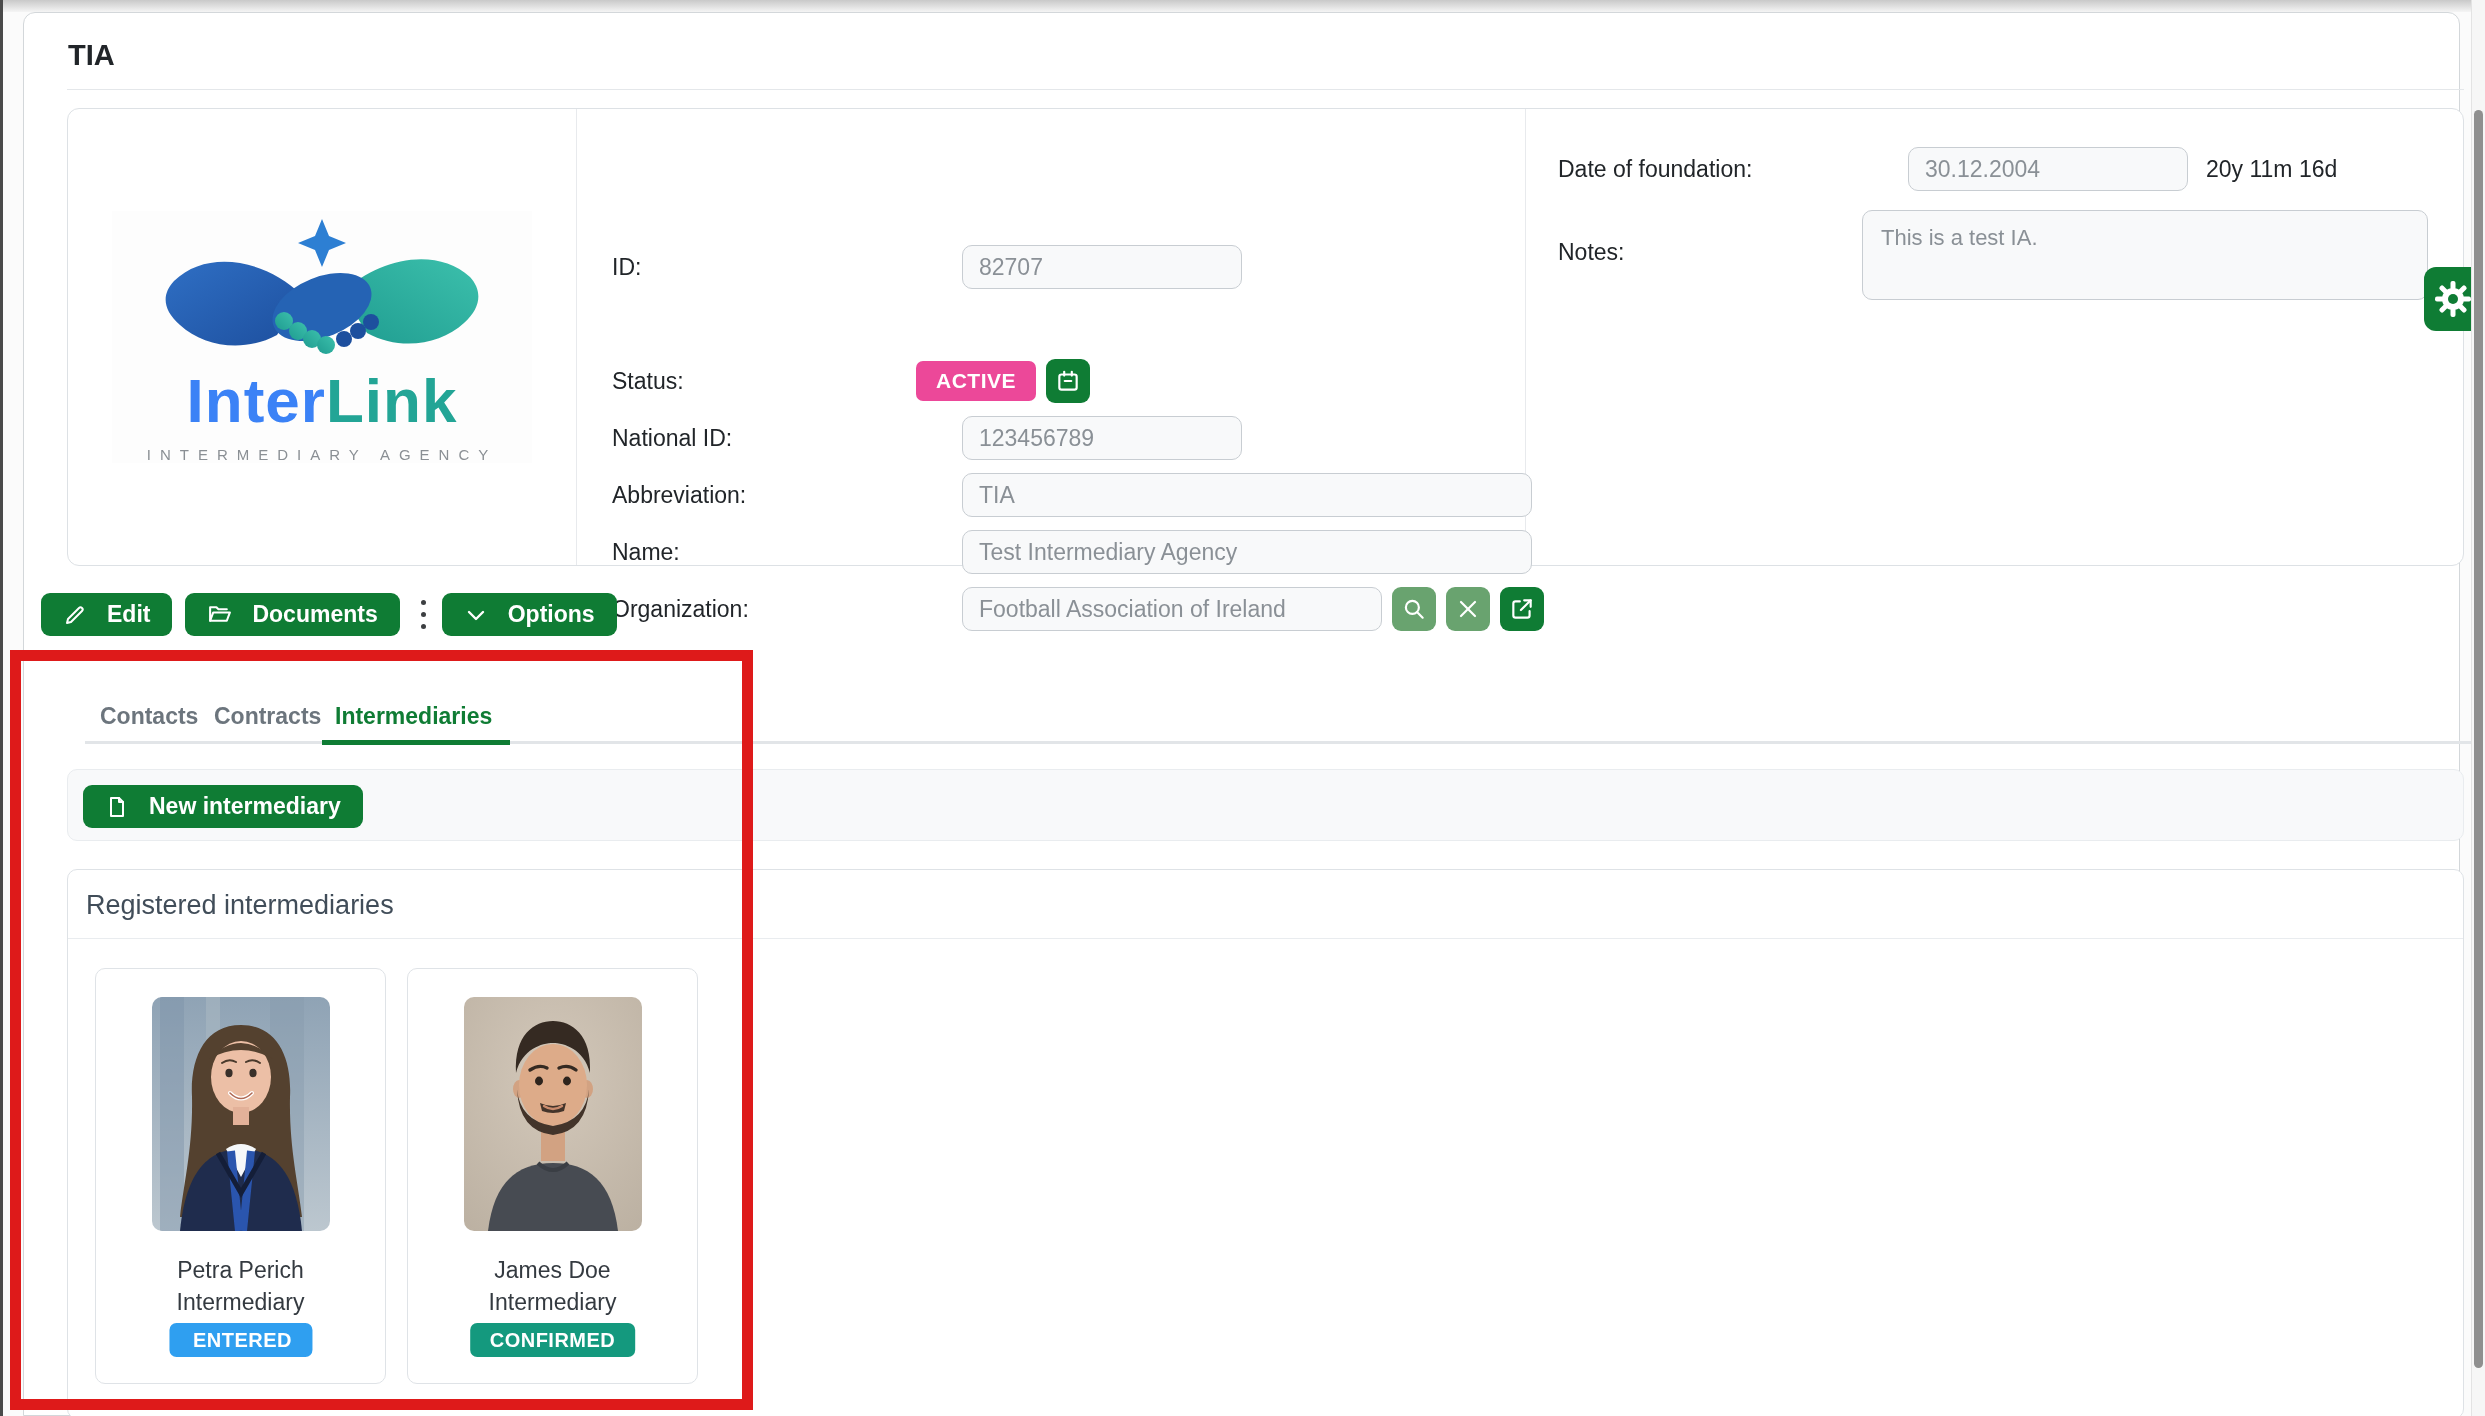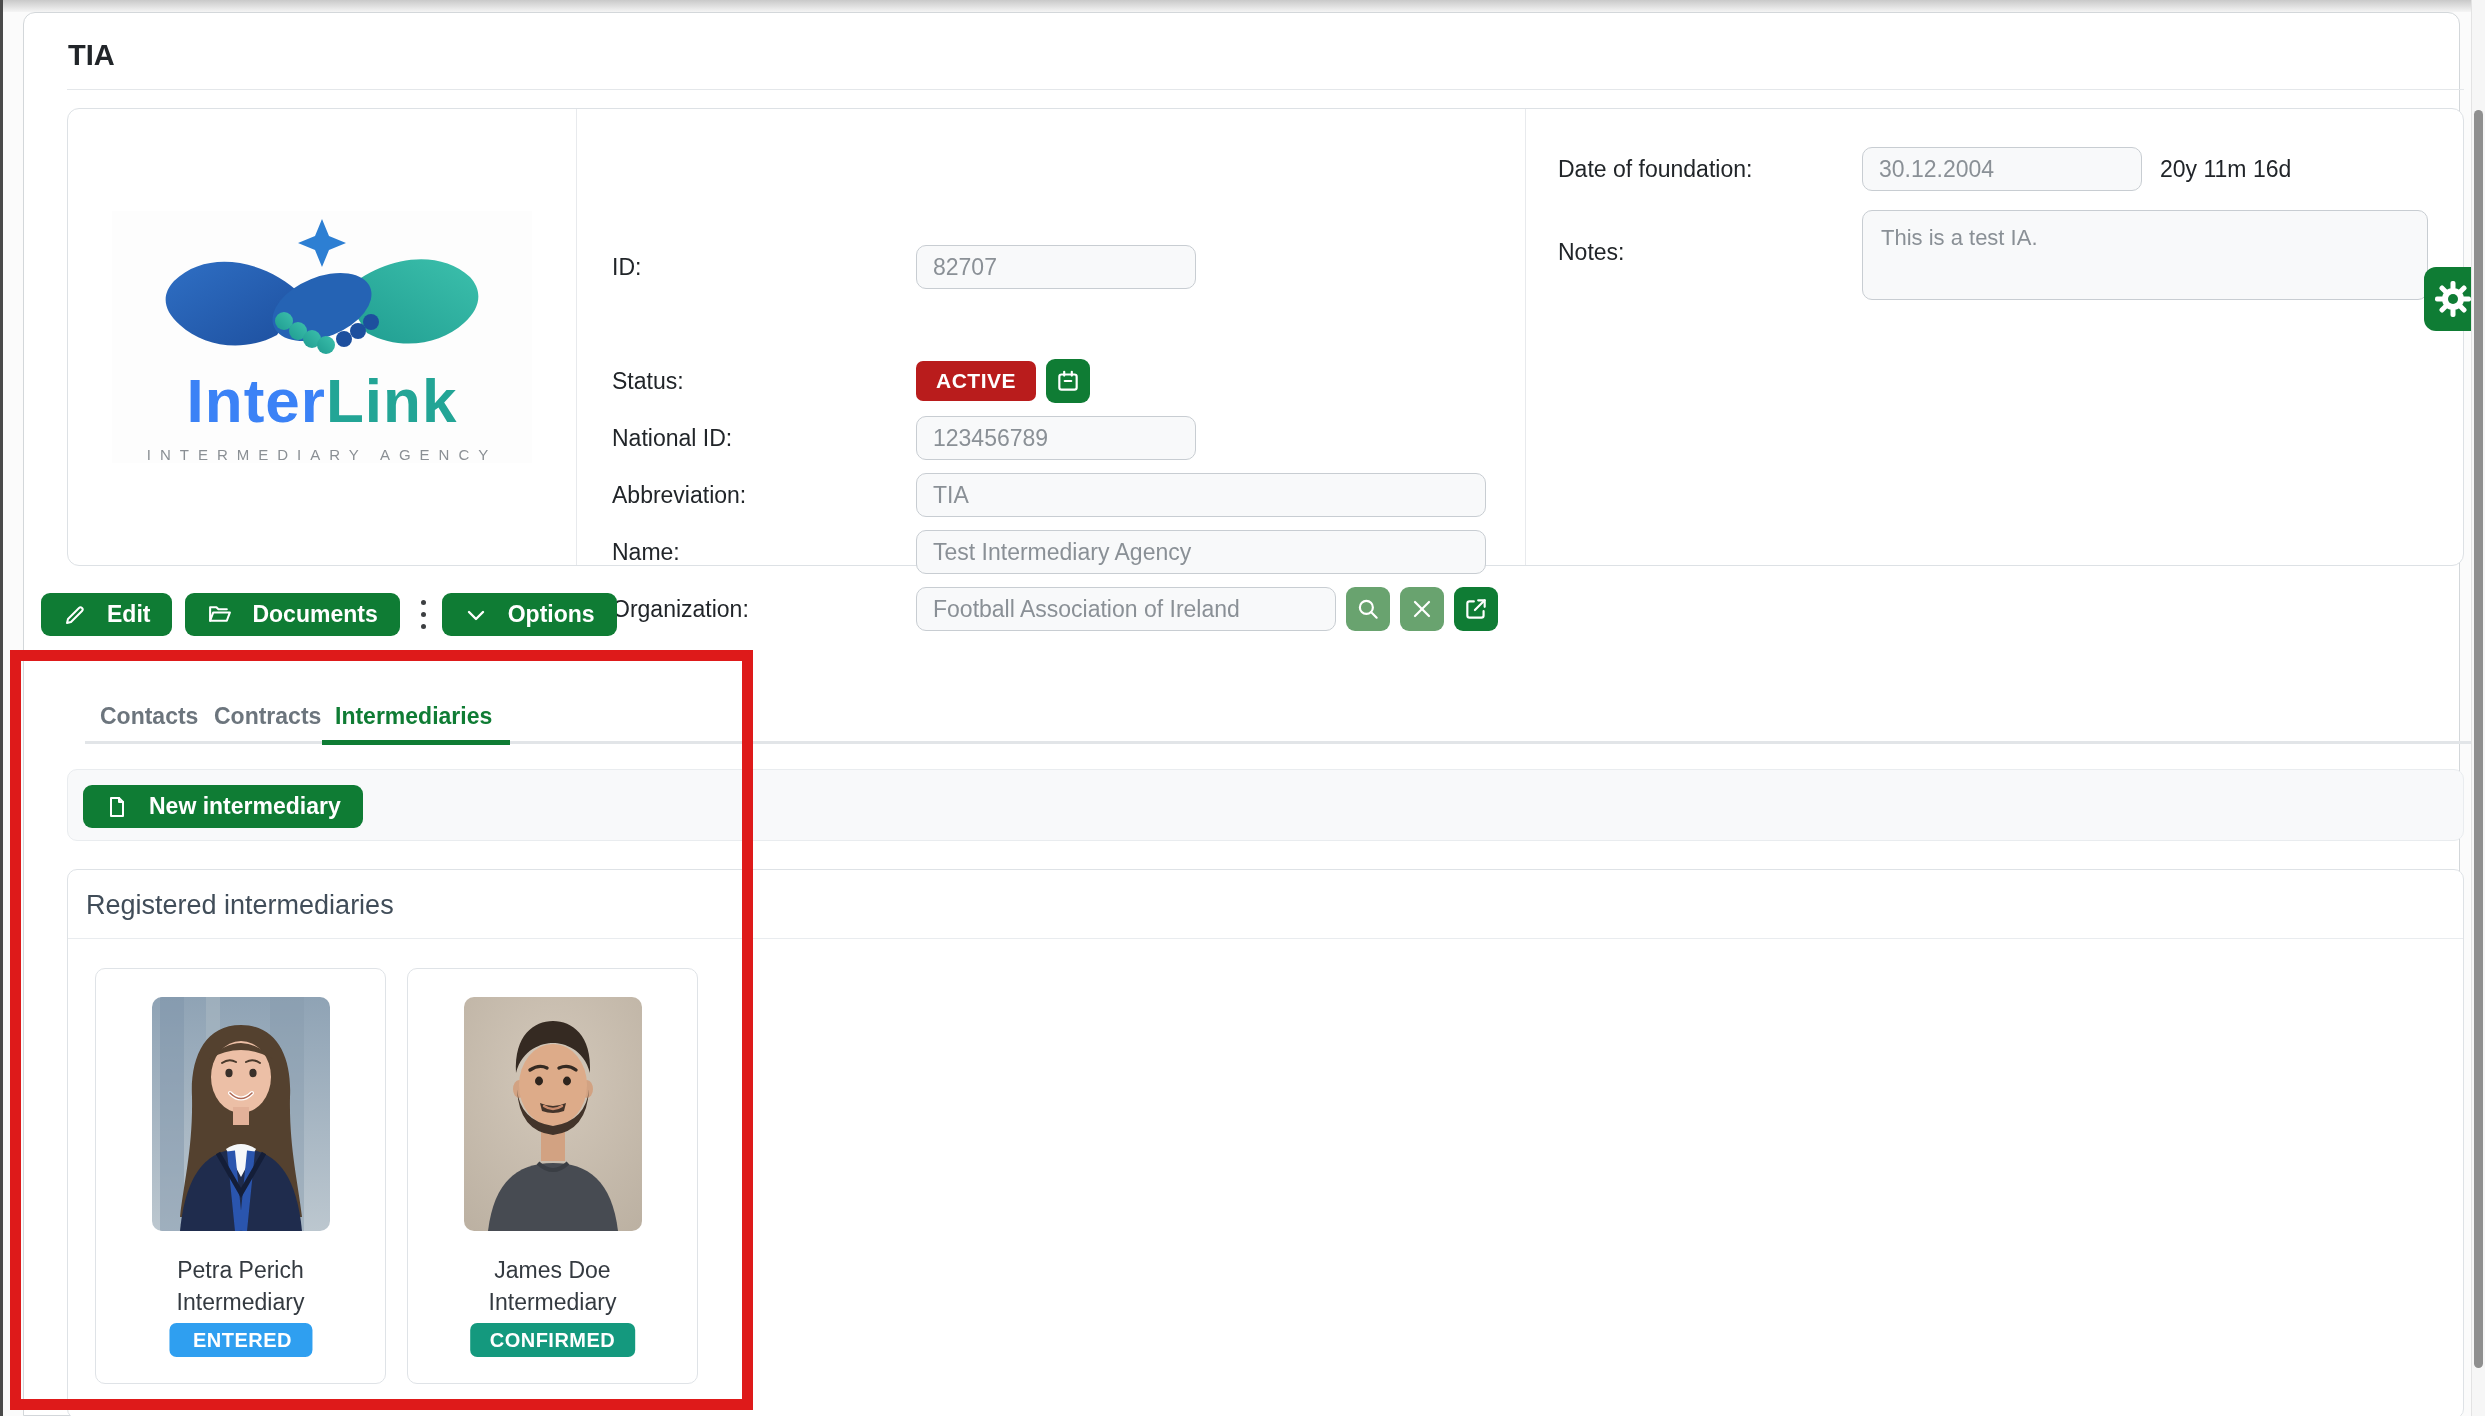--- a/index.html
+++ b/index.html
@@ -28,21 +28,21 @@
   .logo-word .w1 { color:#3b82f6; }
   .logo-word .w2 { color:#23a596; }
   .logo-tagline { font-size:15px; letter-spacing:9px; color:#8a8f94; margin-top:10px; }
 
   
   .form-row { position:absolute; display:flex; align-items:center; }
   .form-row .flabel { width:304px; font-size:23px; color:#212529; }
   .ctl { background:#f8f9fa; border:1px solid #c8cdd2; border-radius:10px; height:44px;
          font-size:23px; color:#8a9096; padding:0 16px; display:flex; align-items:center;
          font-family:"Liberation Sans","DejaVu Sans",sans-serif; outline:none; }
-  input.ctl { width:280px; }
+  input.ctl { width:280px;margin-left:46px; }
   .ctl.wide { width:570px; }
   .ctl.org { width:420px; }
   .badge { display:inline-flex; align-items:center; justify-content:center; border-radius:7px;
            color:#fff; font-weight:bold; }
   .badge.active { height:40px; padding:0 20px; font-size:21px; letter-spacing:.5px; }
   .sq-btn { width:44px; height:44px; border:none; border-radius:9px; display:inline-flex;
             align-items:center; justify-content:center; cursor:pointer; margin-left:10px; }
   .sq-btn.dark { background:#0f7c34; }
   .sq-btn.muted { background:#69a36f; }
 
@@ -149,21 +149,21 @@
           <div class="logo-tagline">INTERMEDIARY AGENCY</div>
         </div>
       </div>
 
       <div class="form-row" style="left:544px; top:136px;">
         <span class="flabel">ID:</span>
         <input class="ctl" readonly="" value="82707" style="">
       </div>
       <div class="form-row" style="left:544px; top:250px;">
         <span class="flabel">Status:</span>
-        <span class="badge active" style="background-color: #b91c1c;">ACTIVE</span>
+        <span class="badge active" style="background-color: #ec4899;">ACTIVE</span>
         <button class="sq-btn dark">
           <svg width="26" height="26" viewBox="0 0 24 24" fill="none" stroke="#fff" stroke-width="2" stroke-linecap="round">
             <rect x="4" y="6" width="16" height="14" rx="2"></rect>
             <line x1="8.5" y1="3.5" x2="8.5" y2="7"></line>
             <line x1="15.5" y1="3.5" x2="15.5" y2="7"></line>
             <line x1="9" y1="12" x2="15" y2="12"></line>
           </svg>
         </button>
       </div>
       <div class="form-row" style="left:544px; top:307px;">

